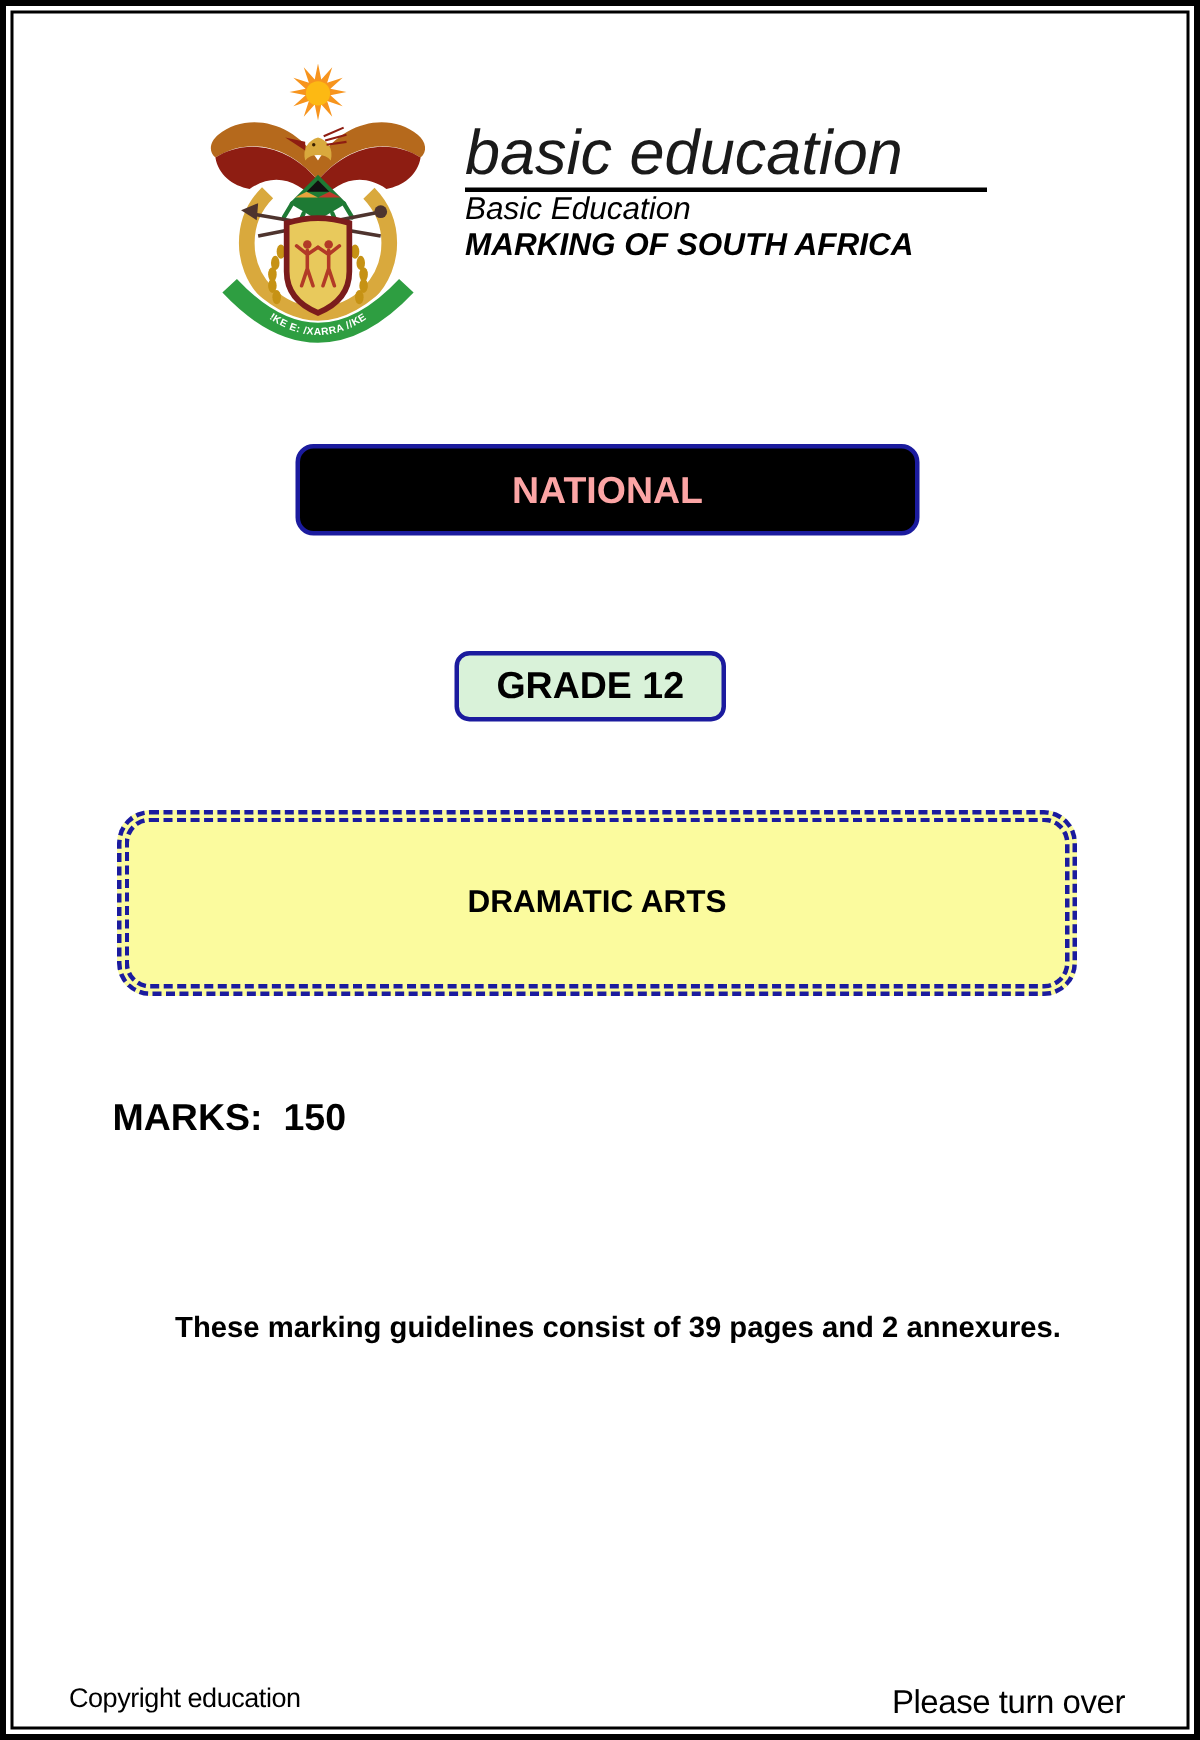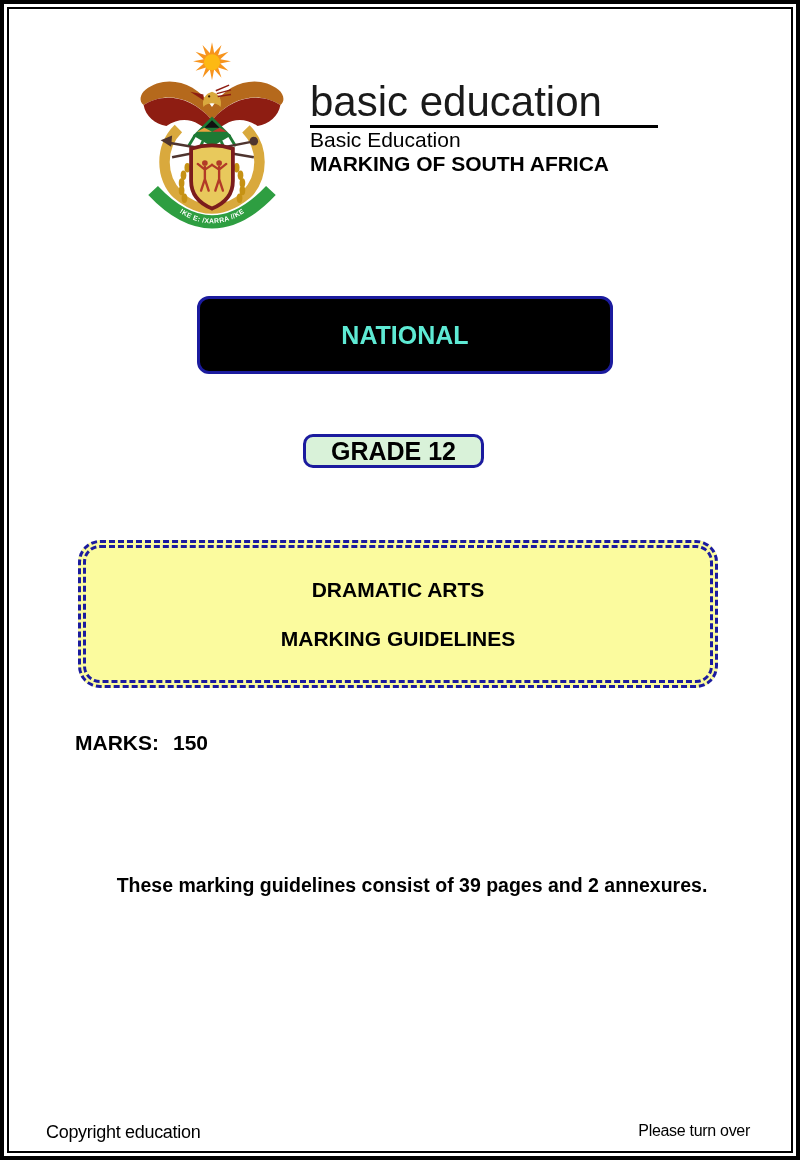--- a/index.html
+++ b/index.html
@@ -5,67 +5,67 @@
   html,body{margin:0;padding:0;background:#fff;}
   .page{
     position:relative;width:800px;height:1160px;background:#fff;
     font-family:"Liberation Sans",sans-serif;color:#000;overflow:hidden;
   }
   .border-outer{position:absolute;inset:0;border:4px solid #000;pointer-events:none;}
   .border-inner{position:absolute;inset:7px;border:2px solid #000;pointer-events:none;}
 
   
   .emblem{position:absolute;left:136px;top:36px;width:152px;height:196px;}
-  .brand-block{position:absolute;left:310px;top:80px;width:360px;}
+  .brand-block{position:absolute;left:310px;top:80px;width:360px;font-style:italic;}
   .brand-name{font-size:42px;line-height:44px;font-weight:400;letter-spacing:0px;color:#1a1a1a;}
   .brand-rule{width:348px;height:0;border-bottom:3px solid #000;margin-top:1px;}
   .dept-line{font-size:21px;line-height:23px;margin-top:0;}
   .dept-first{margin-top:12px;}
   .country{font-size:21px;line-height:24px;font-weight:bold;margin-top:1px;}
 
   
   .nsc-box{
-    position:absolute;left:197px;top:296px;width:416px;height:78px;
+    position:absolute;left:197px;top:296px;width:416px;height:61px;
     background:var(--black);border:3px solid var(--navy);border-radius:12px;
     display:flex;flex-direction:column;align-items:center;justify-content:center;
-    color:#5eead4;font-weight:bold;font-size:25px;line-height:30px;text-align:center;
+    color:#fca5a5;font-weight:bold;font-size:25px;line-height:30px;text-align:center;
     box-sizing:border-box;
   }
 
   
   .grade-box{
-    position:absolute;left:303px;top:434px;width:181px;height:34px;
+    position:absolute;left:303px;top:434px;width:181px;height:47px;
     background:var(--mint_green);border:3px solid var(--navy);border-radius:10px;
     display:flex;align-items:center;justify-content:center;
     font-size:25px;font-weight:bold;box-sizing:border-box;
   }
 
   
-  .exam-box{position:absolute;left:78px;top:540px;width:640px;height:148px;}
+  .exam-box{position:absolute;left:78px;top:540px;width:640px;height:124px;}
   .exam-border-outer{
     position:absolute;inset:0;background:var(--pale_yellow);
     border:3px dashed var(--navy);border-radius:22px;box-sizing:border-box;
   }
   .exam-border-inner{
     position:absolute;inset:5px;border:3px dashed var(--navy);
     border-radius:17px;box-sizing:border-box;
   }
   .exam-content{
     position:absolute;inset:0;display:flex;flex-direction:column;
     align-items:center;justify-content:center;gap:25px;
     font-size:21px;font-weight:bold;text-align:center;
   }
 
-  .marks-line{position:absolute;left:75px;top:731px;font-size:21px;font-weight:bold;}
+  .marks-line{position:absolute;left:75px;top:731px;font-size:25px;font-weight:bold;}
   .marks-value{margin-left:14px;}
 
   .note-line{position:absolute;left:0;right:0;top:874px;text-align:center;font-size:19.5px;font-weight:bold;padding-left:24px;}
 
   .footer-left{position:absolute;left:46px;top:1122px;font-size:18px;letter-spacing:-0.3px;}
-  .footer-right{position:absolute;right:50px;top:1122px;font-size:16px;letter-spacing:-0.3px;}
+  .footer-right{position:absolute;right:50px;top:1122px;font-size:22px;letter-spacing:-0.3px;}
 </style>
 </head>
 <body>
 
 <div class="page">
   <div class="border-outer"></div>
   <div class="border-inner"></div>
 
   <svg class="emblem" viewBox="0 0 160 205" aria-hidden="true">
 
@@ -149,21 +149,20 @@
 
   <div class="grade-box">
     <span>GRADE 12</span>
   </div>
 
   <div class="exam-box">
     <div class="exam-border-outer"></div>
     <div class="exam-border-inner"></div>
     <div class="exam-content">
       <div>DRAMATIC ARTS</div>
-      <div>MARKING GUIDELINES</div>
     </div>
   </div>
 
   <div class="marks-line">
     <span>MARKS:</span><span class="marks-value">150</span>
   </div>
 
   <div class="note-line">These marking guidelines consist of 39 pages and 2 annexures.</div>
 
   <div class="footer-left">Copyright education</div>

